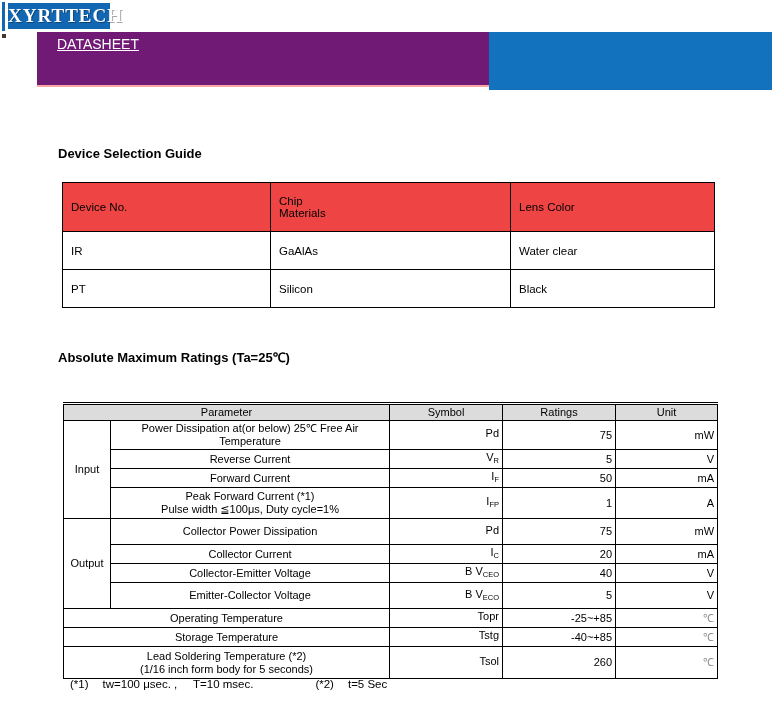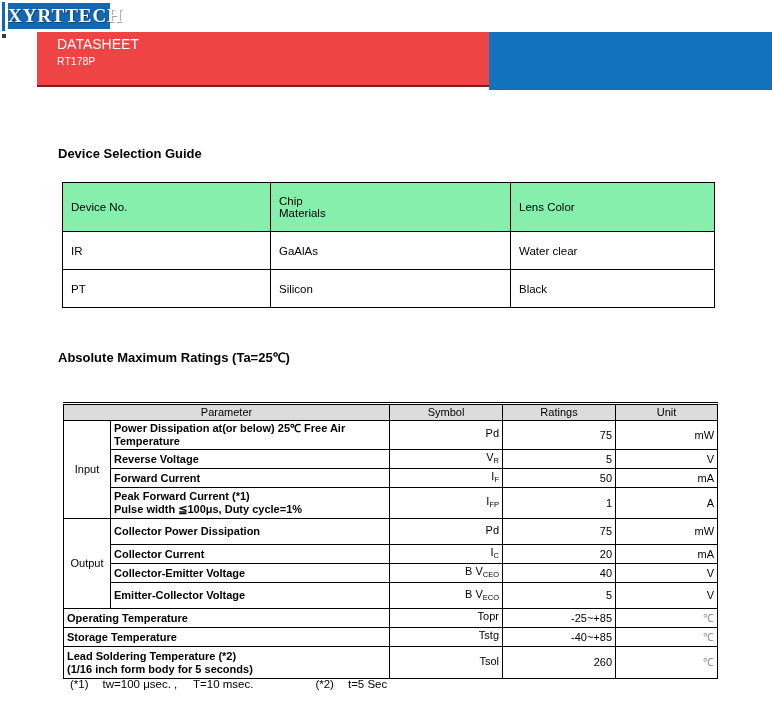--- a/index.html
+++ b/index.html
@@ -12,51 +12,51 @@
   .left-rule { position:absolute; left:2px; top:2px; width:3px; height:29px; background:#1267b2; }
   .left-rule-dot { position:absolute; left:2px; top:34px; width:4px; height:4px; background:#45372e; }
   .logo {
     position:absolute; left:8px; top:3px; width:102px; height:26px;
     background:#1267b2; color:#ffffff; text-align:center; line-height:26px;
     font-family:"Liberation Serif", serif; font-weight:bold; font-size:19px; letter-spacing:1px;
     text-shadow:1px 1px 0 rgba(0,0,0,0.35);
   }
   .banner-left {
     position:absolute; left:37px; top:32px; width:452px; height:53px;
-    background:#ef4444; border-bottom:2px solid #7f1d1d;
-    box-sizing:content-box; color:#ffffff; padding-left:0;
+    background:#701a75; border-bottom:2px solid #fca5a5;
+    box-sizing:content-box; color:#ffffff; padding-left:0;text-decoration:underline;
   }
   .banner-right { position:absolute; left:489px; top:32px; width:283px; height:58px; background:#1372bd; }
   .banner-title { margin:4px 0 0 20px; font-size:14px; line-height:16px; }
   .banner-sub   { margin:3px 0 0 20px; font-size:10.5px; line-height:13px; }
 
   
   .section-heading { position:absolute; left:58px; font-size:13px; font-weight:bold; }
   .heading-dsg { top:146px; }
   .heading-amr { top:348px; }
 
   
   table { border-collapse:collapse; table-layout:fixed; }
   .dsg-table { position:absolute; left:62px; top:182px; width:652px; }
   .dsg-table th, .dsg-table td {
     border:1px solid #000; font-size:11.5px; font-weight:normal;
     text-align:left; vertical-align:middle; padding:2px 8px; white-space:pre-line;
   }
-  .dsg-table th { background:#86efac; height:44px;padding-left:8px; }
+  .dsg-table th { background:#ef4444; height:44px;padding-left:8px; }
   .dsg-table td { height:33px; background:#ffffff; }
 
   
   .amr-table { position:absolute; left:63px; top:402px; width:654px; border-top:3px double #000; }
   .amr-table th, .amr-table td {
     border:1px solid #000; font-size:11px; font-weight:normal;
     vertical-align:middle; padding:1px 3px; line-height:13px;
   }
   .amr-table th { background:#dcdcdc; text-align:center; height:15px; padding:0 9px; }
   .amr-table td.group { text-align:center; padding:0; }
-  .amr-table td.param { text-align:left; white-space:pre-line;font-weight:bold; }
+  .amr-table td.param { text-align:center; white-space:pre-line; }
   .amr-table td.sym, .amr-table td.rating, .amr-table td.unit { text-align:right; }
   .amr-table td.unit.celsius { color:#8c8c8c; }
   .sub { font-size:7.5px; vertical-align:-2px; letter-spacing:0; }
 
   
   .footnote {
     position:absolute; left:70px; top:678px; font-size:11.5px; white-space:pre;
     display:flex; align-items:baseline;
   }
   .footnote .ref { margin-right:14px; }
@@ -66,21 +66,20 @@
 <body>
 
 <div class="page">
 
   <div class="left-rule"></div>
   <div class="left-rule-dot"></div>
   <div class="logo">XYRTTECH</div>
 
   <div class="banner-left">
     <div class="banner-title">DATASHEET</div>
-    <div class="banner-sub">RT178P</div>
   </div>
   <div class="banner-right"></div>
 
   <div class="section-heading heading-dsg">Device Selection Guide</div>
 
   <table class="dsg-table">
     <colgroup>
         <col style="width:208px">
         <col style="width:240px">
         <col style="width:204px">
@@ -125,21 +124,21 @@
 
     <tr style="height:28px">
       <td class="group" rowspan="4">Input</td>
       <td class="param">Power Dissipation at(or below) 25℃ Free Air
 Temperature</td>
       <td class="sym"><span>Pd</span><span class="sub"></span></td>
       <td class="rating">75</td>
       <td class="unit">mW</td>
     </tr>
     <tr style="height:14px">
-      <td class="param">Reverse Voltage</td>
+      <td class="param">Reverse Current</td>
       <td class="sym"><span>V</span><span class="sub">R</span></td>
       <td class="rating">5</td>
       <td class="unit">V</td>
     </tr>
     <tr style="height:14px">
       <td class="param">Forward Current</td>
       <td class="sym"><span>I</span><span class="sub">F</span></td>
       <td class="rating">50</td>
       <td class="unit">mA</td>
     </tr>

